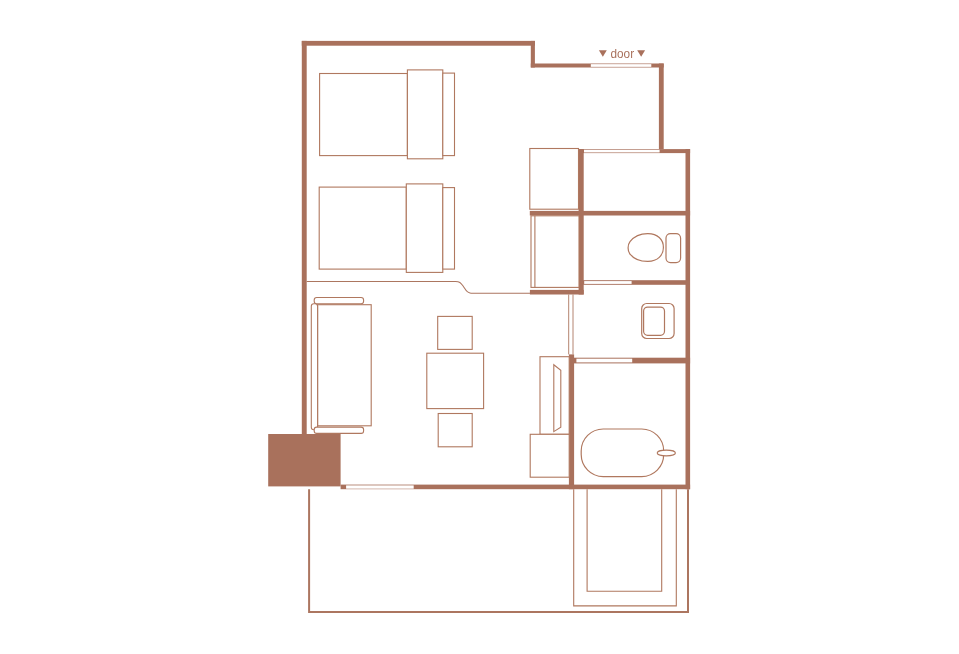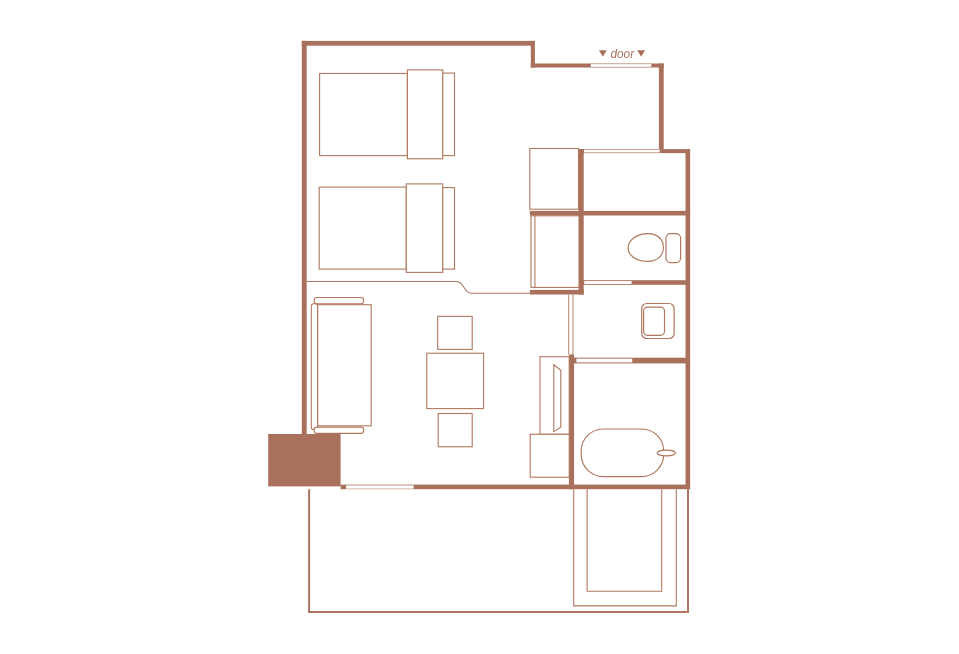--- a/index.html
+++ b/index.html
@@ -1,16 +1,16 @@
 <!DOCTYPE html>
 <html><head>
 <meta charset="utf-8">
 <style>
   html,body{margin:0;padding:0;background:#ffffff;}
-  #stage{width:830px;height:654px;position:relative;background:#ffffff;overflow:hidden;font-style:italic;}
+  #stage{width:830px;height:654px;position:relative;background:#ffffff;overflow:hidden;}
   svg{position:absolute;left:0;top:0;}
   text{font-family:"Liberation Sans",sans-serif;}
 </style>
 </head>
 <body>
 <div id="stage">
 <svg width="959" height="654" viewBox="0 0 959 654">
 
   <rect x="0" y="0" width="959" height="654" fill="#ffffff"></rect>
 

